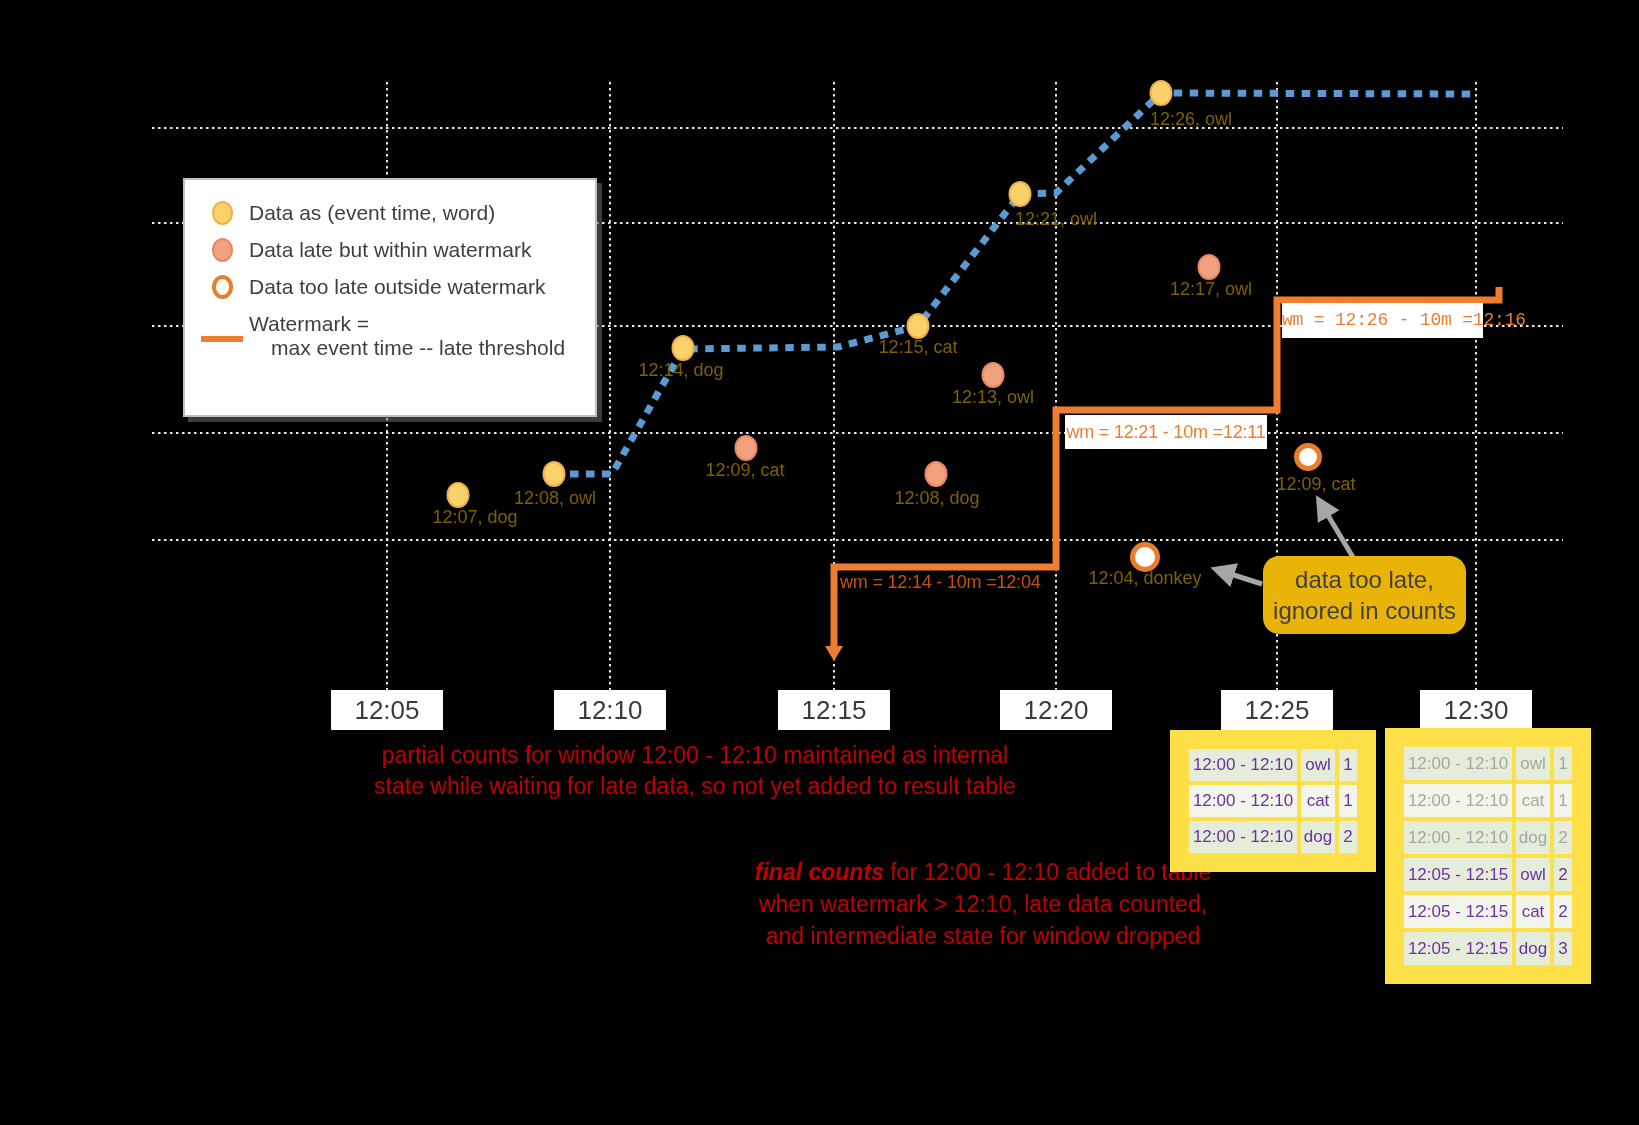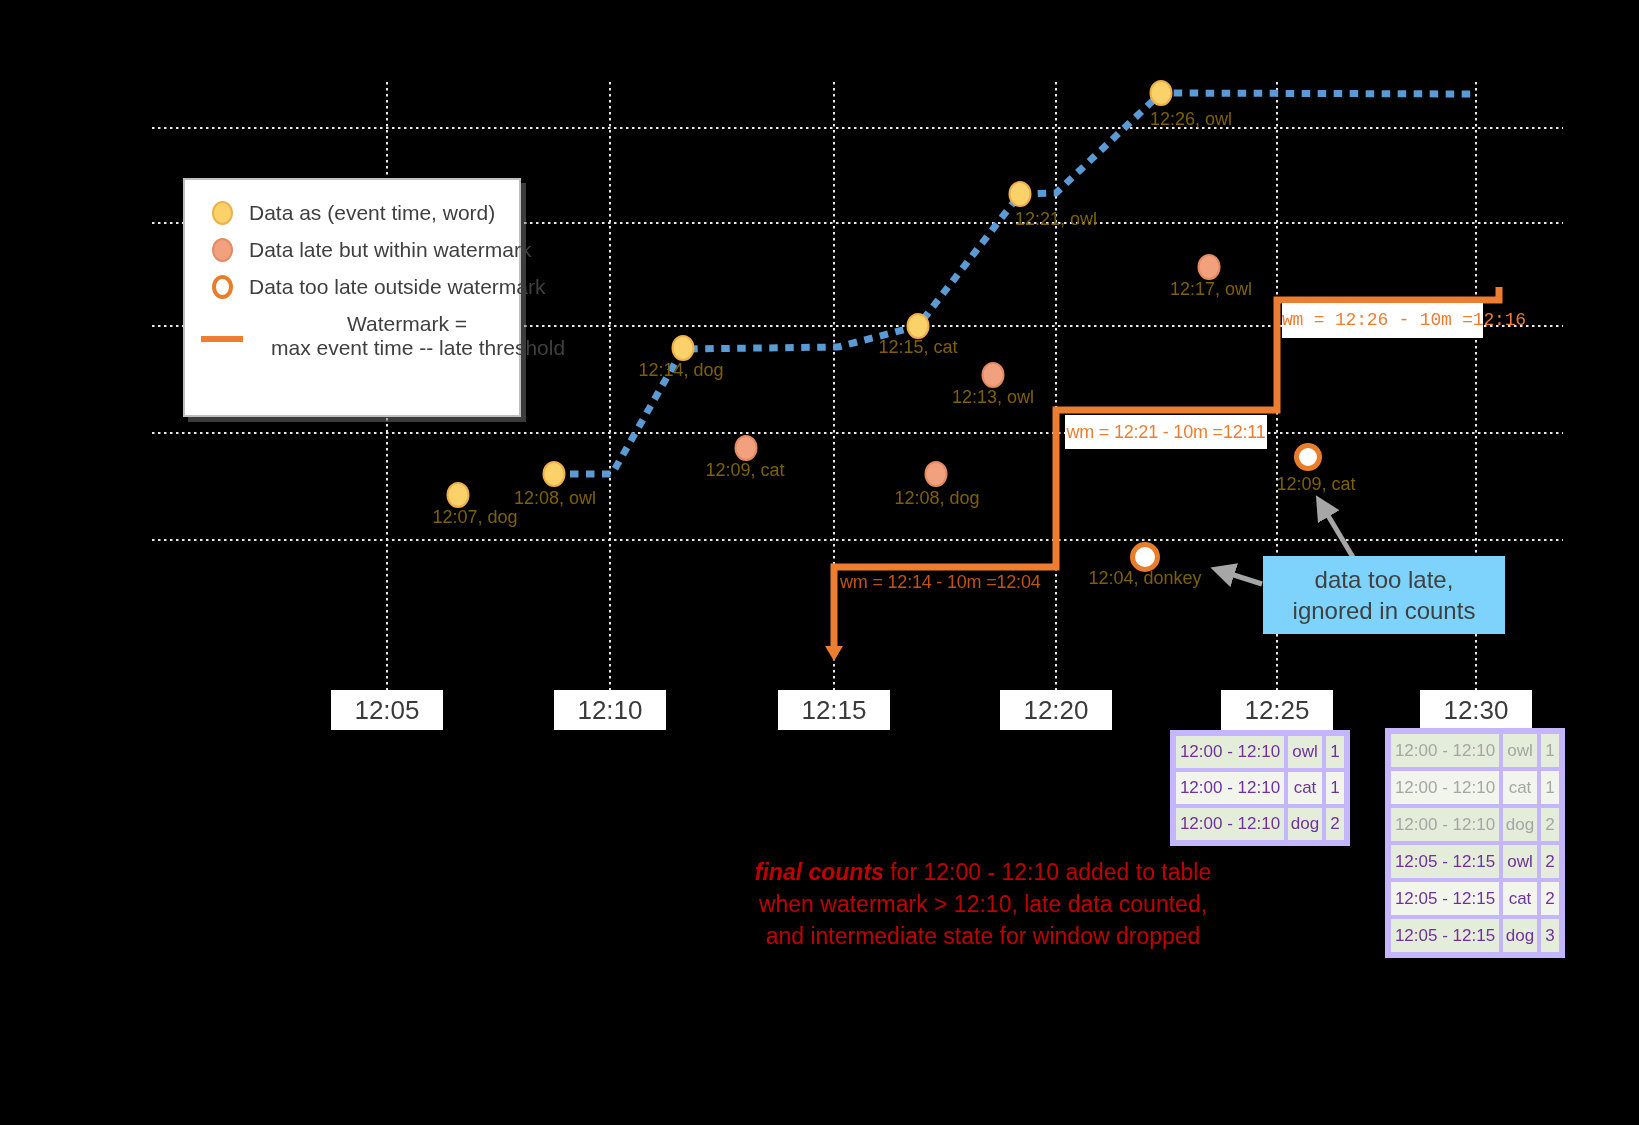--- a/index.html
+++ b/index.html
@@ -15,24 +15,24 @@
   }
   
   .time-box{
     position:absolute;z-index:3;width:112px;height:40px;background:#fff;
     color:#3B3B3B;font-size:26px;line-height:41px;text-align:center;
     transform:translateX(-50%);
     margin-top:36px;
   }
   
   #legend{
-    position:absolute;left:183px;top:178px;width:338px;height:239px;z-index:3;
+    position:absolute;left:183px;top:178px;width:414px;height:239px;z-index:3;
     background:#fff;border:2px solid #BFBFBF;box-sizing:border-box;
     box-shadow:5px 5px 0 rgba(120,120,120,.5);
-    color:#3F3F3F;font-size:21px;padding-top:14px;text-align:center;
+    color:#3F3F3F;font-size:21px;padding-top:14px;
   }
   .lg-row{display:flex;align-items:center;height:37px;}
   .lg-ico{width:42px;margin-left:16px;display:flex;justify-content:center;flex:none;}
   .lg-txt{margin-left:6px;white-space:nowrap;}
   .dot{width:21px;height:24px;border-radius:50%;box-sizing:border-box;}
   .dot-ontime{background:#FBD269;border:2px solid #EFB04C;}
   .dot-late{background:#F2A17E;border:2px solid #E58A63;}
   .dot-toolate{background:#fff;border:4px solid #E87E2B;}
   .swatch-blue{width:48px;height:7px;background:repeating-linear-gradient(90deg,#5B9BD5 0 9px,transparent 9px 16px);}
   .swatch-orange{width:50px;height:6px;background:#ED7D31;}
@@ -41,28 +41,28 @@
     position:absolute;z-index:3;font-size:18px;white-space:nowrap;letter-spacing:-.2px;
   }
   .wm-boxed{background:#fff;text-align:center;color:#ED7D31;}
   
   .red-note{
     position:absolute;z-index:2;color:#C00000;font-size:23px;line-height:31px;
     text-align:center;white-space:nowrap;
   }
   .red-em{font-weight:bold;font-style:italic;}
   #callout{
-    position:absolute;left:1263px;top:556px;width:242px;height:78px;z-index:3;
-    background:#7dd3fc;color:#404040;font-size:24px;line-height:31px;text-align:center;
-    padding-top:8px;box-sizing:border-box;
+    position:absolute;left:1263px;top:556px;width:203px;height:78px;z-index:3;
+    background:#eab308;color:#404040;font-size:24px;line-height:31px;text-align:center;
+    padding-top:8px;box-sizing:border-box;border-radius:16px;
   }
   
   .rtable{
-    position:absolute;z-index:3;background:#c4b5fd;display:grid;
-    grid-template-columns:108px 34px 18px;gap:4px;padding:6px;box-sizing:content-box;
+    position:absolute;z-index:3;background:#fde047;display:grid;
+    grid-template-columns:108px 34px 18px;gap:4px;padding:19px;box-sizing:content-box;
   }
   .rcell{
     background:#E3EDD9;color:#7030A0;font-size:17px;display:flex;
     align-items:center;justify-content:center;white-space:nowrap;height:32px;
   }
   #table-1230 .rcell{height:33px;}
   .rtable .rrow-light .rcell{background:#F1F5EC;}
   .rrow-stale .rcell{color:#A6A6A6;}
   .rrow{display:contents;}
 </style>
@@ -187,20 +187,24 @@
   <div class="time-box" style="left:834px;top:654px;">12:15</div>
   <div class="time-box" style="left:1056px;top:654px;">12:20</div>
   <div class="time-box" style="left:1277px;top:654px;">12:25</div>
   <div class="time-box" style="left:1476px;top:654px;">12:30</div>
 
   <div id="callout">
     <span>data too late,</span><br>
     <span>ignored in counts</span>
   </div>
 
+  <div class="red-note" style="left:330px;top:740px;width:730px;">
+    <span>partial counts for window 12:00 - 12:10 maintained as internal</span><br>
+    <span>state while waiting for late data, so not yet added  to result table</span>
+  </div>
 
   <div class="red-note" style="left:700px;top:856px;width:566px;line-height:32px;">
     <span class="red-em">final counts</span><span> for 12:00 - 12:10 added to table</span><br>
     <span>when watermark &gt; 12:10, late data counted,</span><br>
     <span>and intermediate state for window dropped</span>
   </div>
 
   <div class="rtable" id="table-1225" style="left:1170px;top:730px;">
     <div class="rrow">
       <span class="rcell">12:00 - 12:10</span>

